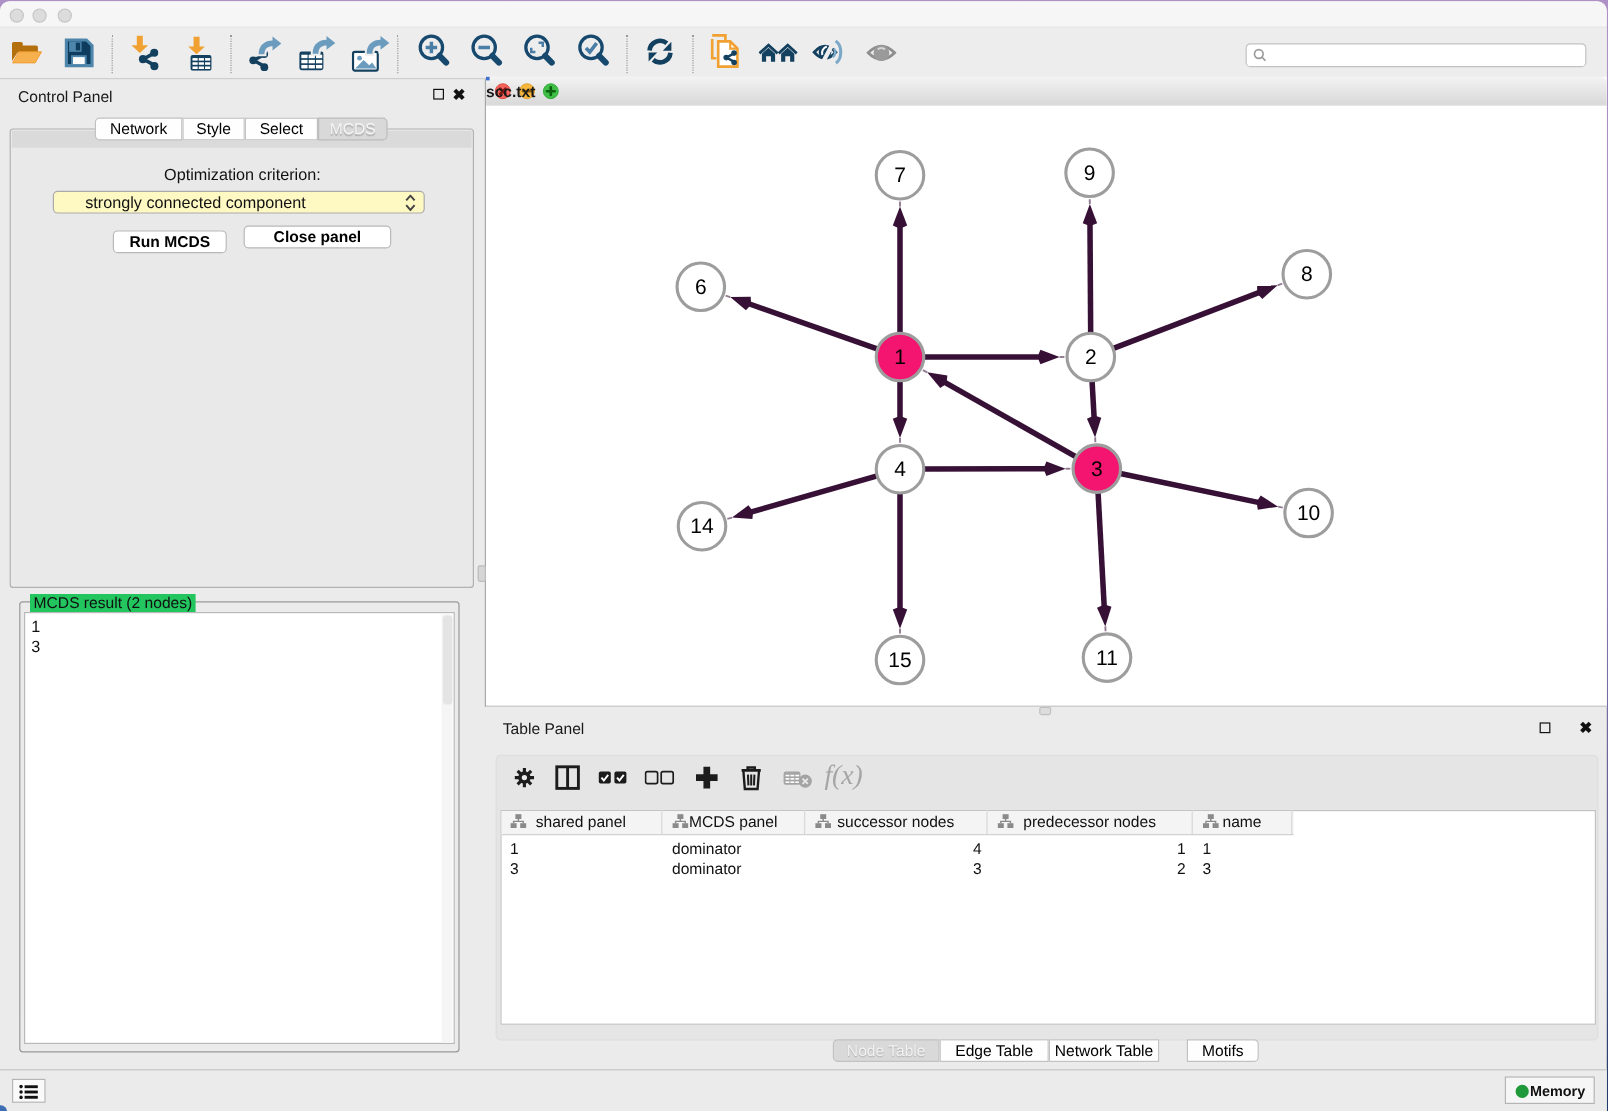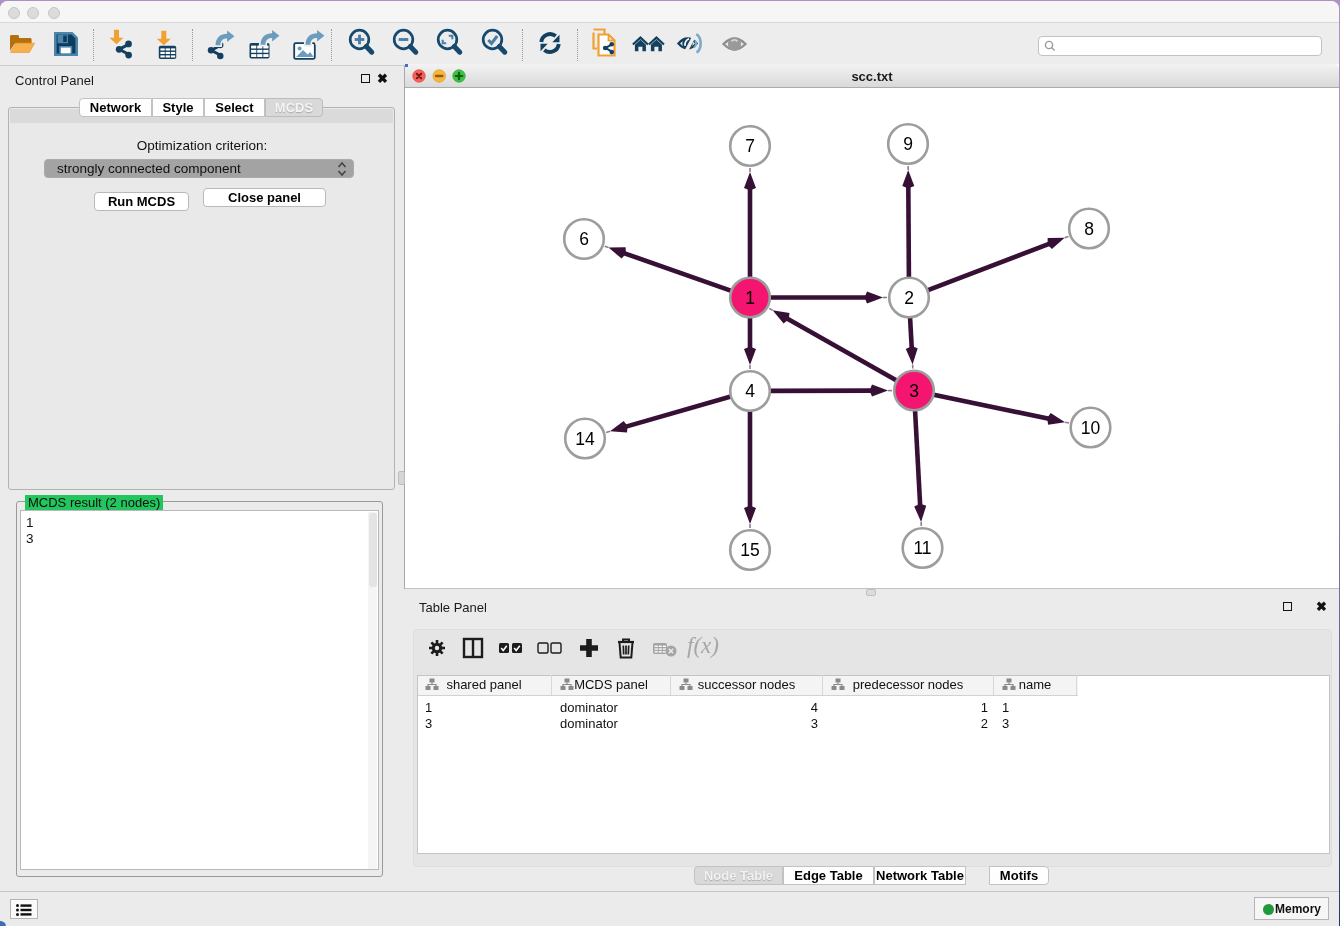--- a/index.html
+++ b/index.html
@@ -4,21 +4,21 @@
 body { width:1340px; height:926px; font-family:"Liberation Sans",sans-serif; position:relative;
       background:linear-gradient(180deg,#ac90c6 0%,#a58cc0 40%,#54548c 80%,#1f3a68 100%); overflow:hidden; }
 .win { position:absolute; left:0; top:1px; width:1339px; height:925px; background:#ecebeb; border-radius:8px 8px 0 0; }
 .titlebar { position:absolute; left:0; top:1px; width:1339px; height:22px; background:#f6f6f6; border-radius:8px 8px 0 0; border-bottom:1px solid #d8d8d8; }
 .tl { position:absolute; top:6px; width:12px; height:12px; border-radius:50%; background:#dcdcdc; border:1px solid #c6c6c6; }
 .titletext { position:absolute; top:4px; width:100%; text-align:center; font-size:13px; color:#a2a2a2; }
 .toolbar { position:absolute; left:0; top:23px; width:1339px; height:43px; background:#eeedee; border-bottom:1px solid #cecece; }
 .cp-head, .tp-head { position:absolute; font-size:13px; color:#1a1a1a; }
 .floatbox { position:absolute; width:9px; height:9px; border:1.6px solid #111; }
 .closex { position:absolute; font-size:13px; font-weight:bold; color:#111; }
-.tab { position:absolute; top:0; height:19px; background:#fefefe; border:1px solid #c2c2c2; font-size:13px; font-weight:bold; text-align:center; line-height:18px; color:#000; }
+.tab { position:absolute; top:0; height:19px; background:#fefefe; border:1px solid #c2c2c2; font-size:13px; font-weight:normal; text-align:center; line-height:18px; color:#000; }
 .btn { position:absolute; background:#fff; border:1px solid #b9b9b9; border-radius:4px; font-size:13px; text-align:center; color:#000;font-weight:bold; }
 </style></head><body>
 
 <div class="win"></div>
 
 <div class="titlebar">
   <div class="tl" style="left:8px"></div>
   <div class="tl" style="left:27px"></div>
   <div class="tl" style="left:47.5px"></div>
 </div>
@@ -182,21 +182,21 @@
   <div style="position:absolute;left:1px;top:1px;right:1px;height:14px;background:#dadada"></div>
 </div>
 
 <div class="tab" style="left:79px;width:73px;border-radius:4px 0 0 4px">Network</div>
 <div class="tab" style="left:152px;width:52px">Style</div>
 <div class="tab" style="left:204px;width:61px">Select</div>
 <div class="tab" style="left:265px;width:58px;background:#d9d9d9;border-color:#bcbcbc;color:#f5f5f5;text-shadow:0 1px 1px #aaa;border-radius:0 4px 4px 0">MCDS</div>
 <style>.tab { top:98px; }</style>
 
 <div style="position:absolute;left:0;top:138px;width:404px;text-align:center;font-size:13.5px;color:#111">Optimization criterion:</div>
-<div style="position:absolute;left:44px;top:159px;width:310px;height:19px;background:#a3a3a3;border:1px solid #ababab;border-radius:4px;font-size:13.5px;color:#111;line-height:18px;padding-left:12px">strongly connected component
+<div style="position:absolute;left:44px;top:159px;width:310px;height:19px;background:#fef9c3;border:1px solid #ababab;border-radius:4px;font-size:13.5px;color:#111;line-height:18px;padding-left:26px">strongly connected component
   <svg width="10" height="14" viewBox="0 0 10 14" style="position:absolute;right:6px;top:2px">
       <path d="M1.5 5 L5 1 L8.5 5" fill="none" stroke="#444" stroke-width="1.6"></path>
       <path d="M1.5 9 L5 13 L8.5 9" fill="none" stroke="#444" stroke-width="1.6"></path>
     </svg>
 </div>
 <div class="btn" style="left:94px;top:192px;width:95px;height:19px;line-height:18px">Run MCDS</div>
 <div class="btn" style="left:203px;top:188px;width:123px;height:19px;line-height:18px">Close panel</div>
 
 <div style="position:absolute;left:16px;top:501px;width:367px;height:376px;border:1px solid #9a9a9a;border-radius:3px">
   <div style="position:absolute;left:8px;top:-7.5px;background:#22c55e;padding:0 3px;font-size:13px;color:#111">MCDS result (2 nodes)</div>
@@ -214,21 +214,21 @@
   <div style="position:absolute;left:0;top:0;width:100%;height:24px;background:linear-gradient(#f3f3f3,#d9d9d9);border-bottom:1px solid #ababab;border-radius:5px 5px 0 0">
     <svg width="70" height="24" viewBox="0 0 70 24" style="position:absolute;left:0;top:0">
       <circle cx="14" cy="12" r="6.2" fill="#f4635a" stroke="#dd4a41" stroke-width="0.8"></circle>
       <path d="M11.8 9.8 l4.4 4.4 M16.2 9.8 l-4.4 4.4" stroke="#801511" stroke-width="2.1" stroke-linecap="round"></path>
       <circle cx="34.2" cy="12" r="6.2" fill="#f6b73c" stroke="#e0a02a" stroke-width="0.8"></circle>
       <path d="M31 12 h6.4" stroke="#8f5c10" stroke-width="2.3" stroke-linecap="round"></path>
       <circle cx="54" cy="12" r="6.2" fill="#3fbf45" stroke="#30a83a" stroke-width="0.8"></circle>
       <path d="M50.8 12 h6.4 M54 8.8 v6.4" stroke="#0b610f" stroke-width="2.2" stroke-linecap="round"></path>
     </svg>
     <div style="position:absolute;left:0;top:0;width:3px;height:3px;background:#3f6fd0"></div>
-    <div style="position:absolute;top:4.5px;width:100%;text-align:center;font-size:13px;font-weight:bold;color:#1a1a1a">scc.txt</div>
+    <div style="position:absolute;top:4.5px;width:100%;text-align:left;font-size:13px;font-weight:bold;color:#1a1a1a">scc.txt</div>
   </div>
   <svg width="934" height="501" viewBox="0 0 934 501" style="position:absolute;left:0;top:24px">
       <line x1="345.0" y1="190.5" x2="345.0" y2="98.0" stroke="#371036" stroke-width="4.6"></line>
       <line x1="345.0" y1="84.0" x2="345.0" y2="80.0" stroke="#371036" stroke-width="1.6" opacity="0.55"></line>
       <polygon points="345.0,84.0 351.0,100.0 347.3,101.5 342.7,101.5 339.0,100.0" fill="#371036"></polygon>
       <line x1="327.1" y1="203.2" x2="216.7" y2="164.3" stroke="#371036" stroke-width="4.6"></line>
       <line x1="203.5" y1="159.6" x2="199.7" y2="158.3" stroke="#371036" stroke-width="1.6" opacity="0.55"></line>
       <polygon points="203.5,159.6 220.6,159.3 220.8,163.3 219.3,167.6 216.6,170.6" fill="#371036"></polygon>
       <line x1="364.0" y1="209.5" x2="464.0" y2="209.5" stroke="#371036" stroke-width="4.6"></line>
       <line x1="478.0" y1="209.5" x2="482.0" y2="209.5" stroke="#371036" stroke-width="1.6" opacity="0.55"></line>

